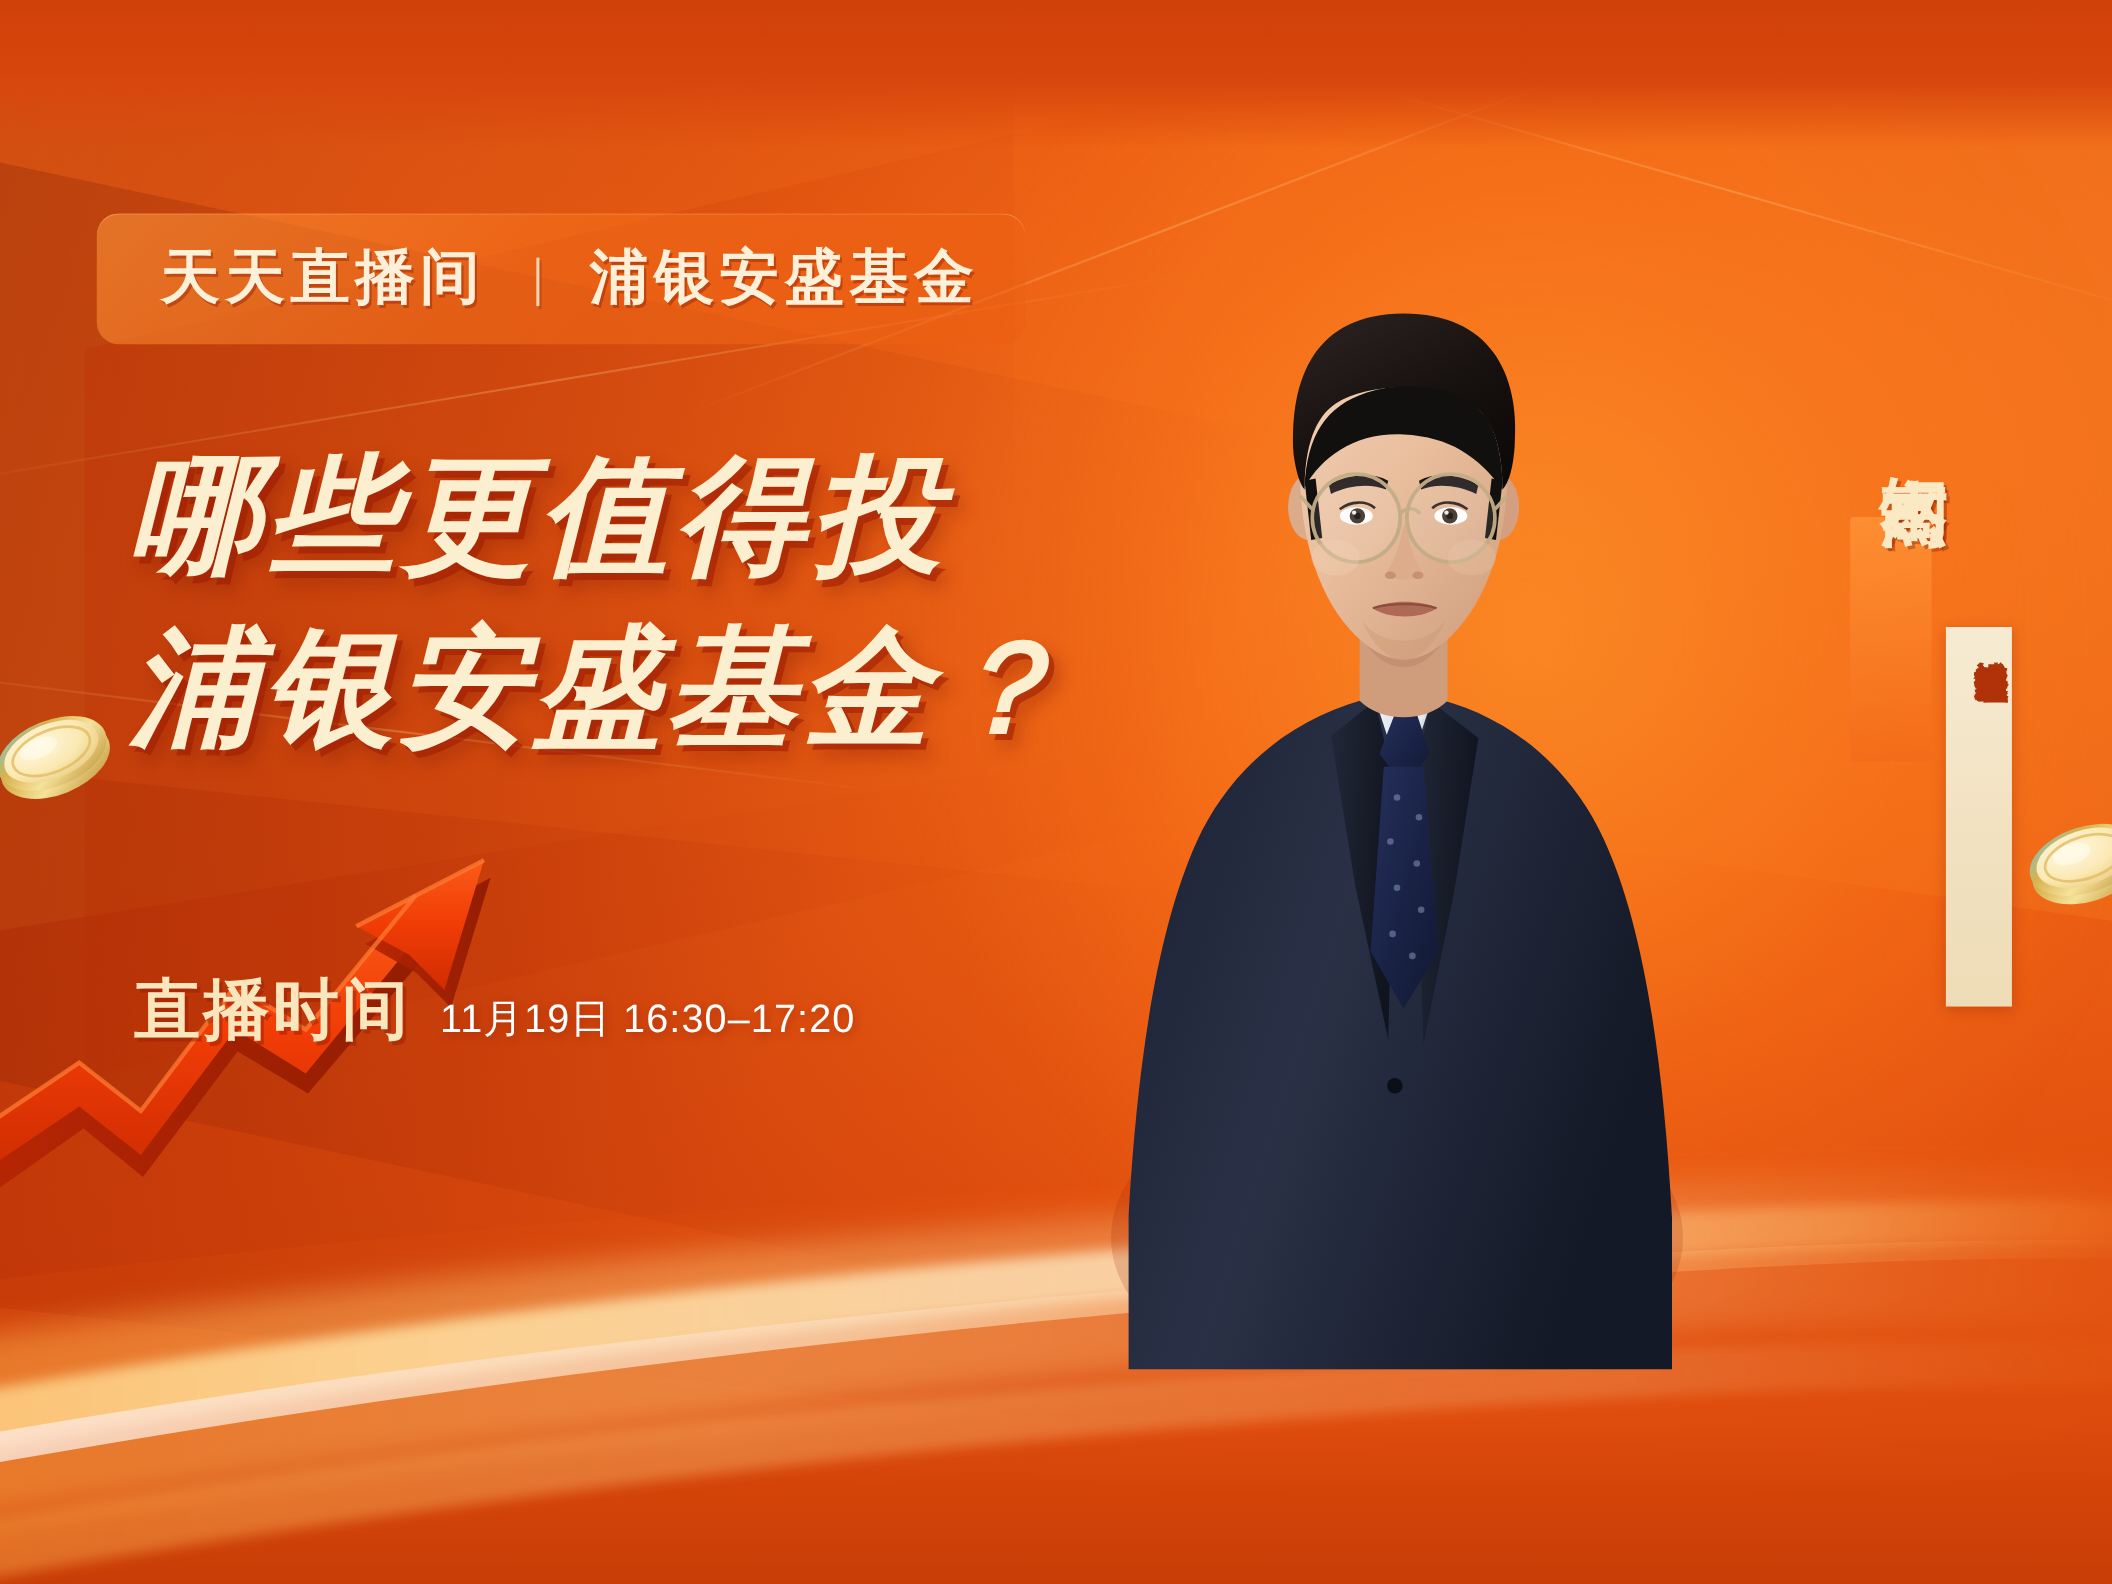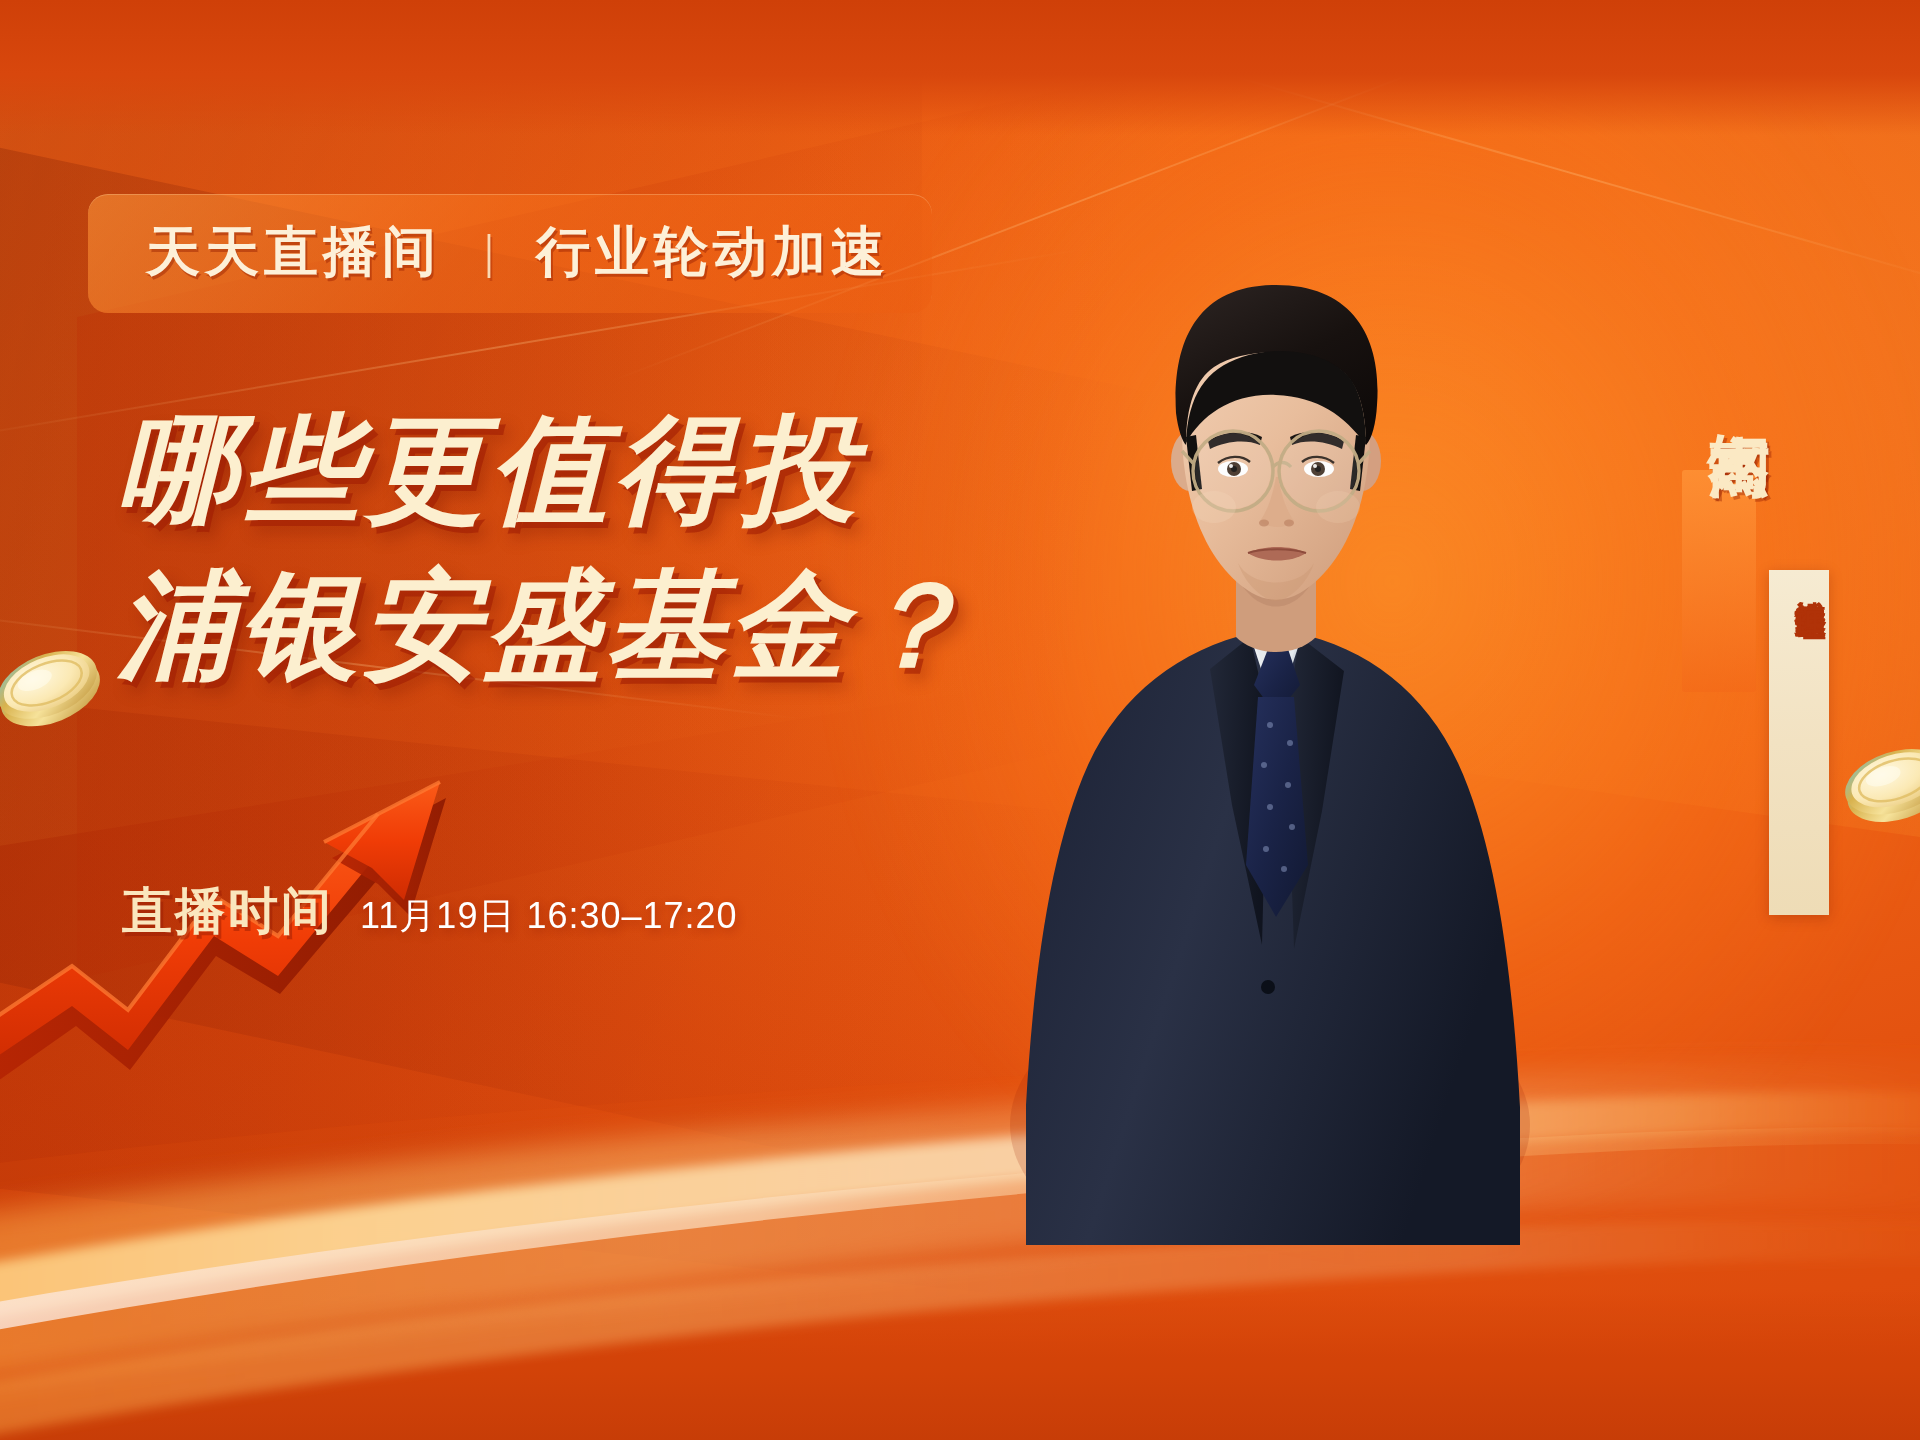--- a/index.html
+++ b/index.html
@@ -76,21 +76,21 @@
   .headline{position:absolute;left:118px;top:392px;width:980px;}
   .hl-line{font-size:118px;font-weight:800;line-height:1.32;letter-spacing:6px;
     font-style:italic;color:#fcefcf;white-space:nowrap;
     text-shadow:
       5px 6px 0 rgba(160,28,3,.58),
       9px 11px 16px rgba(120,20,2,.38);}
   .hl-line.l2{letter-spacing:4px;}
 
   
   .livetime{position:absolute;left:122px;top:878px;display:flex;align-items:baseline;gap:26px;}
-  .lt-label{font-size:50px;font-weight:800;letter-spacing:3px;color:#fae6bd;
+  .lt-label{font-size:60px;font-weight:800;letter-spacing:3px;color:#fae6bd;
     text-shadow:3px 4px 0 rgba(155,30,3,.50);}
   .lt-value{font-size:36px;font-weight:400;letter-spacing:1px;color:#ffffff;
     text-shadow:2px 3px 8px rgba(140,25,3,.45);}
 
   
   .presenter{position:absolute;left:1000px;top:245px;width:560px;height:1000px;}
 
   
   .name-strip{position:absolute;left:1682px;top:470px;width:74px;height:222px;
     background:linear-gradient(180deg, rgba(255,148,56,.78) 0%, rgba(243,104,24,.55) 100%);
@@ -370,21 +370,21 @@
       <path d="M 238,318 C 252,344 300,344 314,318 C 306,342 286,356 276,356 C 266,356 246,342 238,318 Z" fill="#c9946f" opacity="0.35"></path>
 
       <ellipse cx="214" cy="262" rx="22" ry="16" fill="#f6d7bb" opacity="0.28"></ellipse>
       <ellipse cx="338" cy="262" rx="22" ry="16" fill="#f6d7bb" opacity="0.20"></ellipse>
     </svg>
   </div>
 
   <div class="badge">
     <span class="badge-txt">天天直播间</span>
     <span class="badge-sep">｜</span>
-    <span class="badge-txt">行业轮动加速</span>
+    <span class="badge-txt">浦银安盛基金</span>
   </div>
 
   <div class="headline">
     <div class="hl-line l1">哪些更值得投</div>
     <div class="hl-line l2">浦银安盛基金？</div>
   </div>
 
   <div class="livetime">
     <span class="lt-label">直播时间</span>
     <span class="lt-value">11月19日 16:30–17:20</span>

